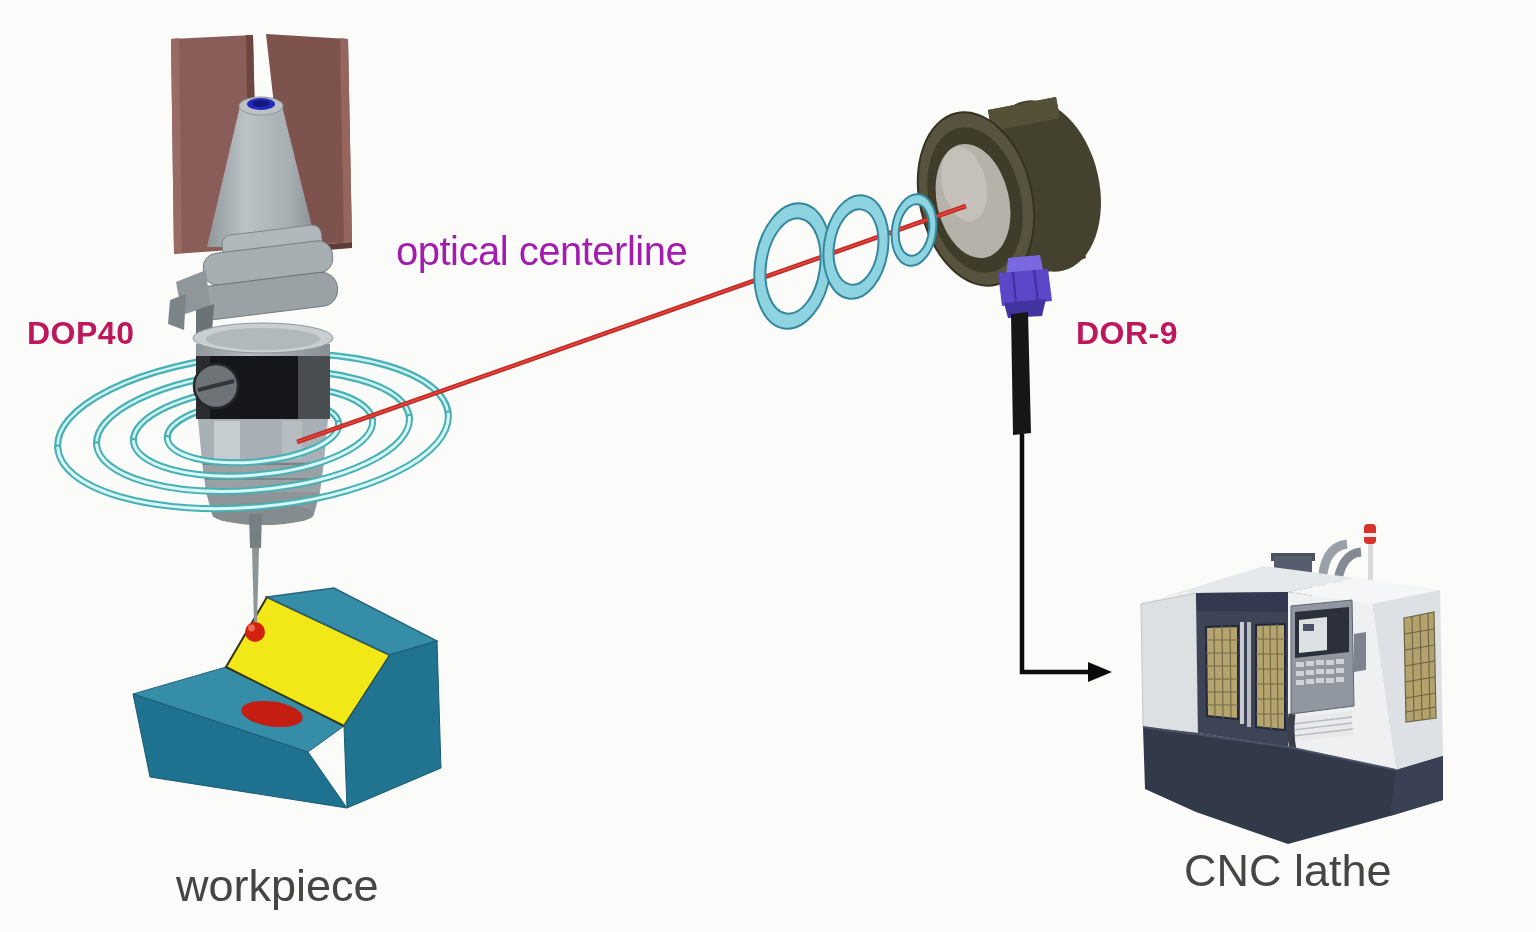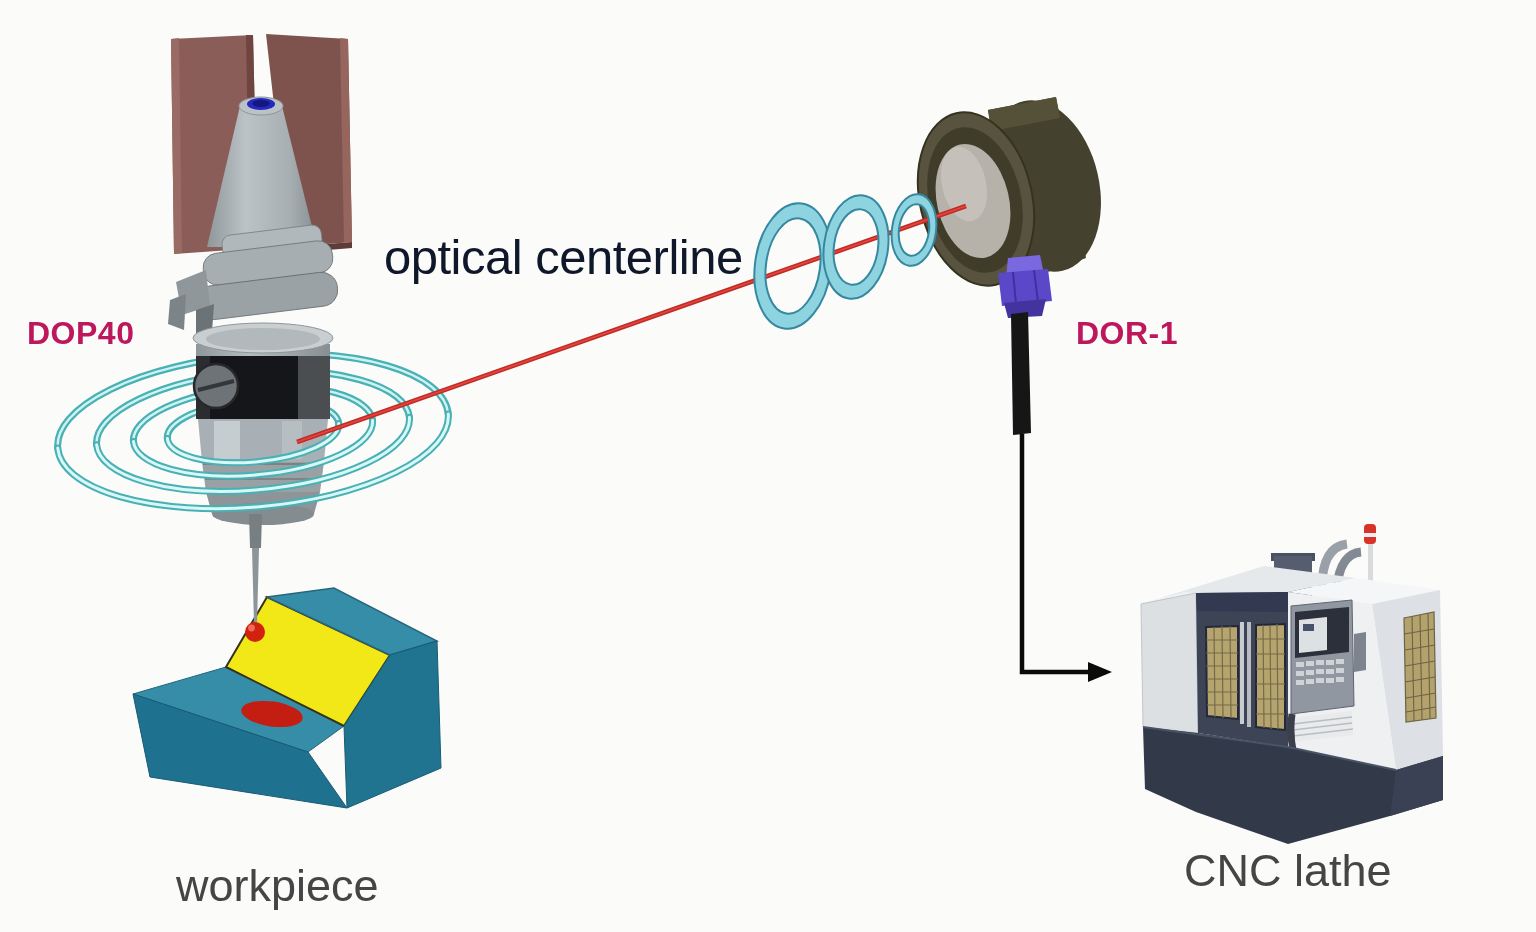--- a/index.html
+++ b/index.html
@@ -11,23 +11,24 @@
     font-family:"Liberation Sans", sans-serif;
   }
   #scene-svg{position:absolute;left:0;top:0;}
   .label{
     position:absolute;
     color:#2f2f2f;
     white-space:nowrap;
     user-select:none;
   }
   .label-plain{
-    font-size:49px;
+    font-size:40px;
     letter-spacing:-0.5px;
-    color:#0f172a;
+    color:#a21caf;
+    margin-left:12px;
   }
   .label-bold{
     font-size:32px;
     font-weight:bold;
     color:#be185d;
     letter-spacing:0.5px;
   }
   .label-caption{
     font-size:45px;
     color:#454545;
@@ -240,17 +241,17 @@
     <ellipse cx="1301" cy="772" rx="7" ry="13" fill="#343945"></ellipse>
 
     <polygon points="1143,727 1198,733 1288,747 1396,770 1443,756 1443,800 1390,816 1288,844 1196,812 1145,789" fill="#323949"></polygon>
     <polygon points="1396,770 1443,756 1443,800 1390,816" fill="#3a4154"></polygon>
     <path d="M1143,727 L1288,747 L1396,770" fill="none" stroke="#4a5266" stroke-width="2"></path>
   </g>
 </svg>
 
 <div class="label label-bold" style="left:27px;  top:315px;">DOP40</div>
 <div class="label label-plain" style="left:384px; top:229px;">optical centerline</div>
-<div class="label label-bold" style="left:1076px;top:315px;">DOR-1</div>
+<div class="label label-bold" style="left:1076px;top:315px;">DOR-9</div>
 <div class="label label-caption" style="left:1184px;top:845px;">CNC lathe</div>
 <div class="label label-caption" style="left:176px; top:860px;">workpiece</div>
 
 </div>
 
 </body></html>

